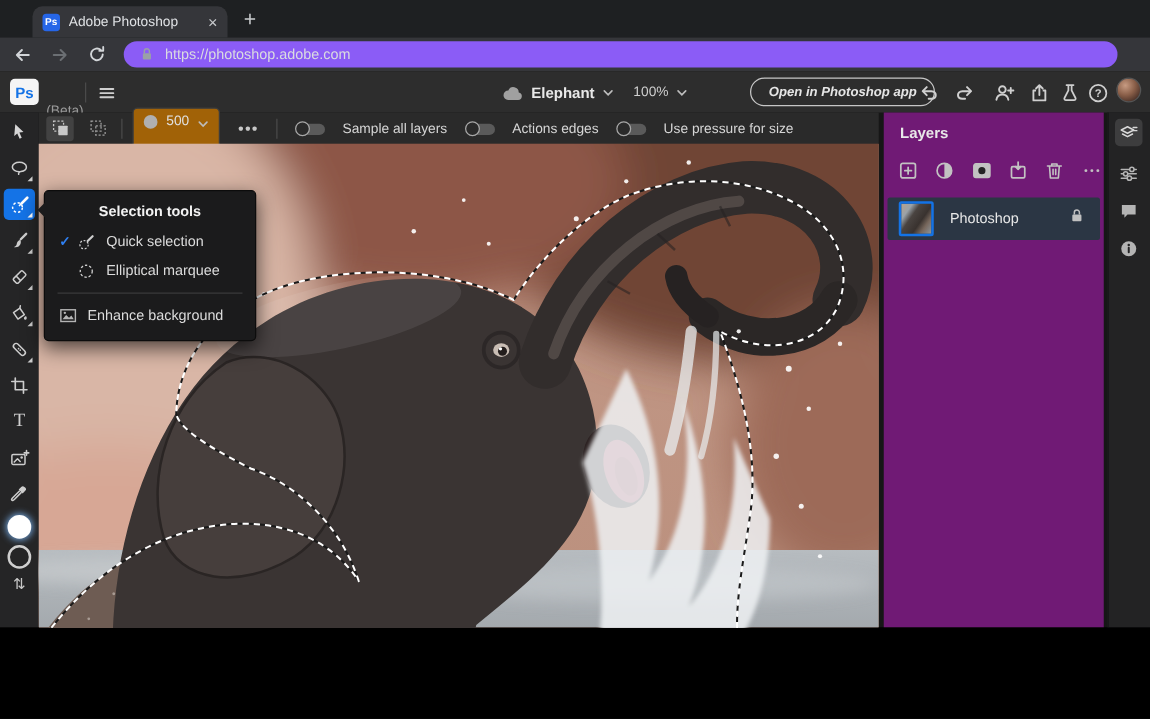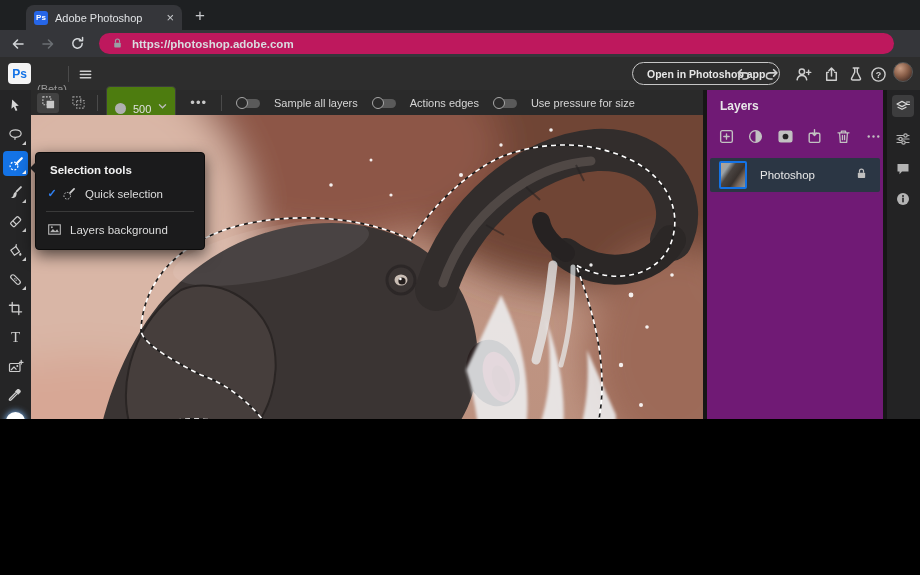--- a/index.html
+++ b/index.html
@@ -1,48 +1,48 @@
 <!DOCTYPE html>
 <html><head>
 <meta charset="utf-8">
 <style>
   * { box-sizing: border-box; margin: 0; padding: 0; }
   html,body { background:#000; }
   body { font-family:"Liberation Sans", sans-serif; }
-  #app { position:relative; width:920px; height:419px; overflow:hidden; background:#161616; }
+  #app { position:relative; width:920px; height:502px; overflow:hidden; background:#161616; }
   .abs { position:absolute; }
 
   
   .tabstrip { left:0; top:0; width:920px; height:30px; background:#1e2022; }
   .tab { left:26px; top:5px; width:156px; height:25px; background:#35363a; border-radius:8px 8px 0 0; display:flex; align-items:center; padding:0 8px; gap:7px; }
   .tab-title { color:#dfe1e4; font-size:11px; flex:1; white-space:nowrap; overflow:hidden; }
   .favicon { width:14px; height:14px; border-radius:3px; background:#2666e8; color:#fff; font-size:8px; font-weight:bold; display:flex; align-items:center; justify-content:center; }
   .tab-close { color:#c7c9cc; font-size:13px; line-height:1; cursor:default; }
   .newtab { left:188px; top:4px; width:24px; height:24px; color:#c7c9cc; font-size:17px; display:flex; align-items:center; justify-content:center; }
   .btoolbar { left:0; top:30px; width:920px; height:27px; background:#35363a; display:flex; align-items:center; padding:0 10px; gap:14px; }
-  .urlpill { flex:1; height:21px; background:#be185d; border-radius:11px; display:flex; align-items:center; padding:0 12px; gap:8px; margin-right:16px;font-weight:bold; }
+  .urlpill { flex:1; height:21px; background:#8b5cf6; border-radius:11px; display:flex; align-items:center; padding:0 12px; gap:8px; margin-right:16px; }
   .url { color:#dadce0; font-size:11.5px; }
 
   
   .psheader { left:0; top:57px; width:920px; height:33px; background:#2d2d2d; }
   .psbadge { left:8px; top:63px; width:23px; height:21px; background:#f5f5f5; border-radius:4px; color:#1473e6; font-weight:bold; font-size:12px; display:flex; align-items:center; justify-content:center; }
   .beta { left:37px; top:68px; color:#9a9a9a; font-size:11px;margin-top:15px; }
   .vdiv { width:1px; height:16px; background:#4a4a4a; }
   .doccenter { left:402px; top:62px; height:24px; display:flex; align-items:center; gap:6px; }
   .docname { color:#e8e8e8; font-size:12px; font-weight:bold; }
   .zoomlvl { color:#cfcfcf; font-size:11px; margin-left:10px; }
-  .openbtn { left:632px; top:62px; height:23px; padding:0 14px; border:1.5px solid #c6c6c6; border-radius:12px; color:#e6e6e6; font-size:10.5px; font-weight:bold; display:flex; align-items:center; background:transparent; }
+  .openbtn { left:600px; top:62px; height:23px; padding:0 14px; border:1.5px solid #c6c6c6; border-radius:12px; color:#e6e6e6; font-size:10.5px; font-weight:bold; display:flex; align-items:center; background:transparent;font-style:italic; }
   .hicon { width:24px; height:24px; display:flex; align-items:center; justify-content:center; }
   .avatar { left:893px; top:62px; width:20px; height:20px; border-radius:50%; background:radial-gradient(circle at 35% 30%, #c79b82 0%, #8a5f49 45%, #3a2620 90%); border:1px solid #555; }
 
   
   .optbar { left:31px; top:90px; width:672px; height:25px; background:#2a2a2a; display:flex; align-items:center; padding:0 6px; gap:8px; }
   .selbtn { width:22px; height:20px; border-radius:3px; display:flex; align-items:center; justify-content:center; }
   .selbtn.active { background:#424242; }
-  .brushchip { height:21px; background:#4d7c0f; border:1px solid #3c3c3c; border-radius:4px; display:flex; align-items:flex-start; padding:16px 8px; gap:7px; }
+  .brushchip { height:21px; background:#a16207; border:1px solid #3c3c3c; border-radius:4px; display:flex; align-items:flex-end; padding:16px 8px; gap:7px; }
   .brushdot { width:11px; height:11px; border-radius:50%; background:#b0b0b0; }
   .brushsize { color:#e0e0e0; font-size:11px; }
   .morebtn { color:#c8c8c8; font-size:13px; letter-spacing:1px; padding:0 6px; }
   .toggle { width:24px; height:12px; position:relative; margin-left:6px; }
   .toggle .track { position:absolute; left:6px; top:2px; width:18px; height:9px; background:#5a5a5a; border-radius:5px; }
   .toggle .knob { position:absolute; left:0; top:0; width:12px; height:12px; border-radius:50%; background:#2a2a2a; border:1.5px solid #a8a8a8; }
   .toglabel { color:#d6d6d6; font-size:11px; margin-left:6px; }
 
   
   .ltoolbar { left:0; top:90px; width:31px; height:485px; background:#252526; }
@@ -50,21 +50,21 @@
   .tool.active { background:#1473e6; }
   .corner::after { content:""; position:absolute; right:2px; bottom:2px; border-left:4px solid transparent; border-bottom:4px solid #cdcdcd; }
   .tool.active.corner::after { border-bottom-color:#fff; }
   .fgcolor { left:6px; top:412px; width:19px; height:19px; border-radius:50%; background:#fff; box-shadow:0 0 6px 1px rgba(130,190,255,.85); }
   .bgcolor { left:6px; top:436px; width:19px; height:19px; border-radius:50%; border:2px solid #cfcfcf; }
   .swap { left:3px; top:458px; width:25px; height:18px; color:#c8c8c8; font-size:12px; display:flex; align-items:center; justify-content:center; }
 
   
   .flyout { left:35px; top:152px; width:170px; background:#1b1b1c; border:1px solid #0c0c0c; border-radius:4px; box-shadow:0 5px 16px rgba(0,0,0,.65); padding:6px 0 8px; z-index:5; }
   .flyout::before { content:""; position:absolute; left:-6px; top:9px; border-top:6px solid transparent; border-bottom:6px solid transparent; border-right:6px solid #1b1b1c; }
-  .fly-title { color:#f2f2f2; font-size:11.5px; font-weight:bold; padding:5px 14px 6px; }
+  .fly-title { color:#f2f2f2; font-size:11.5px; font-weight:bold; padding:5px 14px 6px;text-align:center; }
   .fly-item { height:23px; display:flex; align-items:center; color:#dcdcdc; font-size:11.5px; }
   .fly-check { width:14px; margin-left:9px; color:#2f7ff0; font-size:11px; font-weight:bold; text-align:center; }
   .fly-ico { width:20px; display:flex; justify-content:center; }
   .fly-label { margin-left:6px; }
   .fly-div { height:1px; background:#3a3a3a; margin:6px 10px; }
   .fly-item.action .fly-ico { margin-left:8px; }
 
   
   .lpanel { left:707px; top:90px; width:176px; height:485px; background:#701a75; }
   .lpanel-title { color:#e8e8e8; font-size:12px; font-weight:bold; padding:9px 0 0 13px; }
@@ -120,20 +120,33 @@
   <div class="abs psheader"></div>
   <div class="abs psbadge">Ps</div>
   <div class="abs beta">(Beta)</div>
   <div class="abs vdiv" style="left:68px; top:66px;"></div>
   <div class="abs hicon" style="left:73px; top:62px;">
     <svg width="15" height="15" viewBox="0 0 16 16">
         <path d="M2.5 4.5 h11 M2.5 8 h11 M2.5 11.5 h11" stroke="#cfcfcf" stroke-width="1.6" stroke-linecap="round"></path>
       </svg>
   </div>
 
+  <div class="abs doccenter">
+    <svg width="17" height="13" viewBox="0 0 17 13">
+        <path d="M4.5 12 h8 a3 3 0 0 0 .5 -5.95 A4.3 4.3 0 0 0 4.7 4.4 A3.3 3.3 0 0 0 4.5 12 Z" fill="#a0a0a0"></path>
+      </svg>
+    <span class="docname">Elephant</span>
+    <svg width="9" height="7" viewBox="0 0 10 8">
+        <path d="M1.5 2 L5 5.5 L8.5 2" stroke="#bcbcbc" stroke-width="1.5" fill="none" stroke-linecap="round"></path>
+      </svg>
+    <span class="zoomlvl">100%</span>
+    <svg width="9" height="7" viewBox="0 0 10 8">
+        <path d="M1.5 2 L5 5.5 L8.5 2" stroke="#bcbcbc" stroke-width="1.5" fill="none" stroke-linecap="round"></path>
+      </svg>
+  </div>
 
   <div class="abs openbtn">Open in Photoshop app</div>
   <div class="abs hicon" style="left:731px; top:62px;">
     <svg width="17" height="17" viewBox="0 0 16 16">
         <path d="M3.5 6.5 H9.5 C11.7 6.5 12.8 8 12.8 9.5 C12.8 11 11.7 12.3 9.5 12.3 H7.5" stroke="#cfcfcf" stroke-width="1.5" fill="none" stroke-linecap="round"></path>
         <path d="M6 3.5 L3 6.5 L6 9.5" stroke="#cfcfcf" stroke-width="1.5" fill="none" stroke-linecap="round" stroke-linejoin="round"></path>
       </svg>
   </div>
   <div class="abs hicon" style="left:759px; top:62px;">
     <svg width="17" height="17" viewBox="0 0 16 16">
@@ -407,33 +420,42 @@
         <svg width="14" height="14" viewBox="0 0 16 16">
             <path d="M9.3 6.7 L13.8 2.2" stroke="#d0d0d0" stroke-width="2" stroke-linecap="round"></path>
             <circle cx="6" cy="10" r="3.8" stroke="#d0d0d0" stroke-width="1.1" fill="none" stroke-dasharray="1.8 1.6"></circle>
           </svg>
       </span>
       <span class="fly-label">Quick selection</span>
     </div>
 
 
 
+    <div class="fly-item">
+      <span class="fly-check"></span>
+      <span class="fly-ico">
+        <svg width="14" height="14" viewBox="0 0 16 16">
+            <circle cx="8" cy="8" r="5.5" fill="none" stroke="#d0d0d0" stroke-width="1.2" stroke-dasharray="2.2 1.8"></circle>
+          </svg>
+      </span>
+      <span class="fly-label">Elliptical marquee</span>
+    </div>
 
     <div class="fly-div"></div>
 
 
     <div class="fly-item action">
       <span class="fly-ico">
         <svg width="15" height="15" viewBox="0 0 16 16">
             <rect x="1.8" y="3" width="12.4" height="10" fill="none" stroke="#b4b4b4" stroke-width="1.2"></rect>
             <path d="M3.2 11 L6.3 7.4 L8.8 9.8 L10.8 7.8 L12.8 11 Z" fill="#b4b4b4"></path>
             <circle cx="5.2" cy="5.6" r="1" fill="#b4b4b4"></circle>
           </svg>
       </span>
-      <span class="fly-label">Layers background</span>
+      <span class="fly-label">Enhance background</span>
     </div>
   </div>
 
   <div class="abs lpanel">
     <div class="lpanel-title">Layers</div>
     <div class="lico-row">
       <span class="lico">
         <svg width="17" height="17" viewBox="0 0 16 16">
             <rect x="2.5" y="2.5" width="11" height="11" rx="1.5" stroke="#c2c2c2" stroke-width="1.3" fill="none"></rect>
             <path d="M8 5.5 v5 M5.5 8 h5" stroke="#c2c2c2" stroke-width="1.3" stroke-linecap="round"></path>

